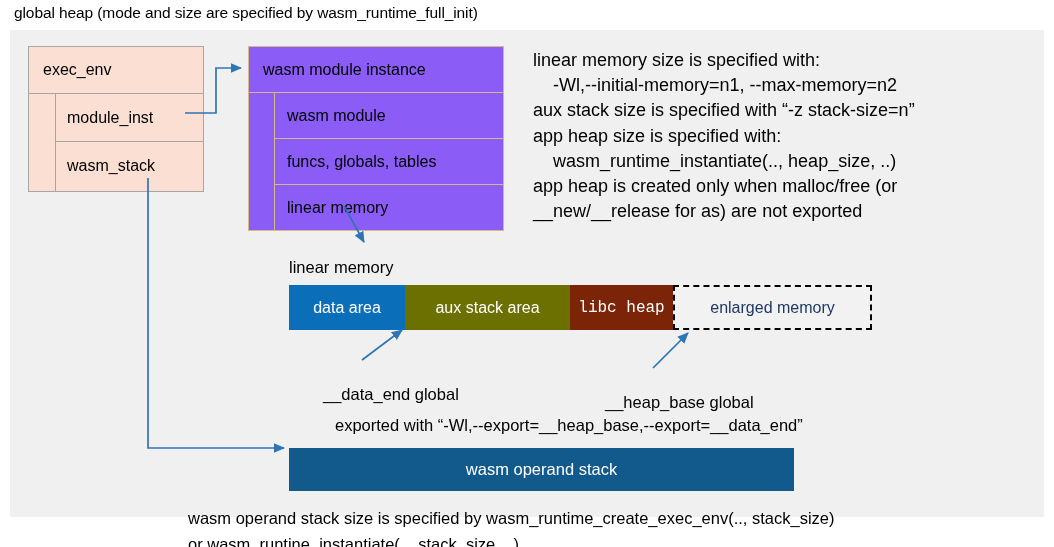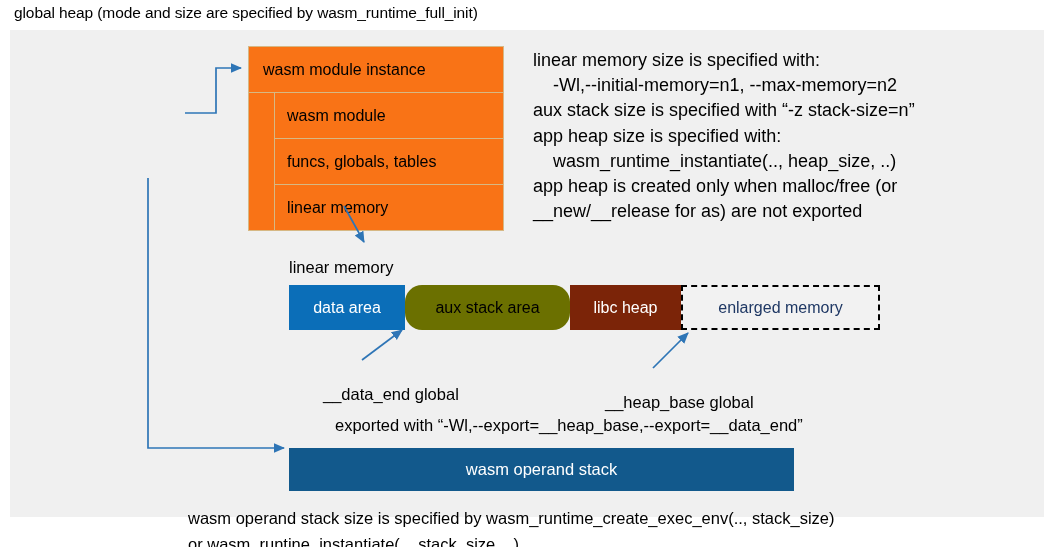--- a/index.html
+++ b/index.html
@@ -84,21 +84,21 @@
   .execenv .row1 { top: 47px; border-bottom: 1px solid #a6a6a6; }
   .execenv .row2 { top: 95px; }
 
   
   .wmi {
     position: absolute;
     left: 238px;
     top: 16px;
     width: 256px;
     height: 185px;
-    background: #f97316;
+    background: #8b5cf6;
     border: 1px solid #d6b884;
     box-sizing: border-box;
   }
   .wmi .hdr {
     position: absolute;
     left: 0; top: 0;
     width: 254px;
     height: 46px;
     border-bottom: 1px solid #d6b884;
     box-sizing: border-box;
@@ -218,20 +218,26 @@
 </style>
 </head>
 <body>
 
 <div id="root">
 
   <div class="title">global heap (mode and size are specified by wasm_runtime_full_init)</div>
 
   <div class="panel">
 
+    <div class="execenv">
+      <div class="hdr">exec_env</div>
+      <div class="gutter"></div>
+      <div class="row row1">module_inst</div>
+      <div class="row row2">wasm_stack</div>
+    </div>
 
     <div class="wmi">
       <div class="hdr">wasm module instance</div>
       <div class="gutter"></div>
       <div class="row row1">wasm module</div>
       <div class="row row2">funcs, globals, tables</div>
       <div class="row row3">linear memory</div>
     </div>
 
     <div class="note">linear memory size is specified with:
@@ -239,22 +245,22 @@
 aux stack size is specified with “-z stack-size=n”
 app heap size is specified with:
     wasm_runtime_instantiate(.., heap_size, ..)
 app heap is created only when malloc/free (or
 __new/__release for as) are not exported</div>
 
     <div class="lm-label">linear memory</div>
 
     <div class="membar" id="membar">
         <div class="seg" style="width: 116px; background: rgb(11, 110, 184); color: rgb(255, 255, 255);">data area</div>
-        <div class="seg" style="width: 165px; background: rgb(107, 112, 0); color: #000000; border-radius: 17px;">aux stack area</div>
-        <div class="seg" style="width: 111px; background: rgb(123, 36, 8); color: rgb(255, 255, 255);">libc heap</div>
+        <div class="seg" style="width: 165px; background: rgb(107, 112, 0); color: #ffffff;">aux stack area</div>
+        <div class="seg" style="width: 103px; background: rgb(123, 36, 8); color: rgb(255, 255, 255); font-family: Liberation Mono, monospace;">libc heap</div>
         <div class="seg seg-enlarged" style="width: 199px; color: rgb(31, 56, 100);">enlarged memory</div>
       </div>
 
     <div class="ann ann-dataend">__data_end global</div>
     <div class="ann ann-heapbase">__heap_base global</div>
     <div class="ann ann-exported">exported with “-Wl,--export=__heap_base,--export=__data_end”</div>
 
     <div class="opstack" style="background: rgb(18, 89, 140);">wasm operand stack</div>
 
     <div class="bottomnote">wasm operand stack size is specified by wasm_runtime_create_exec_env(.., stack_size)

